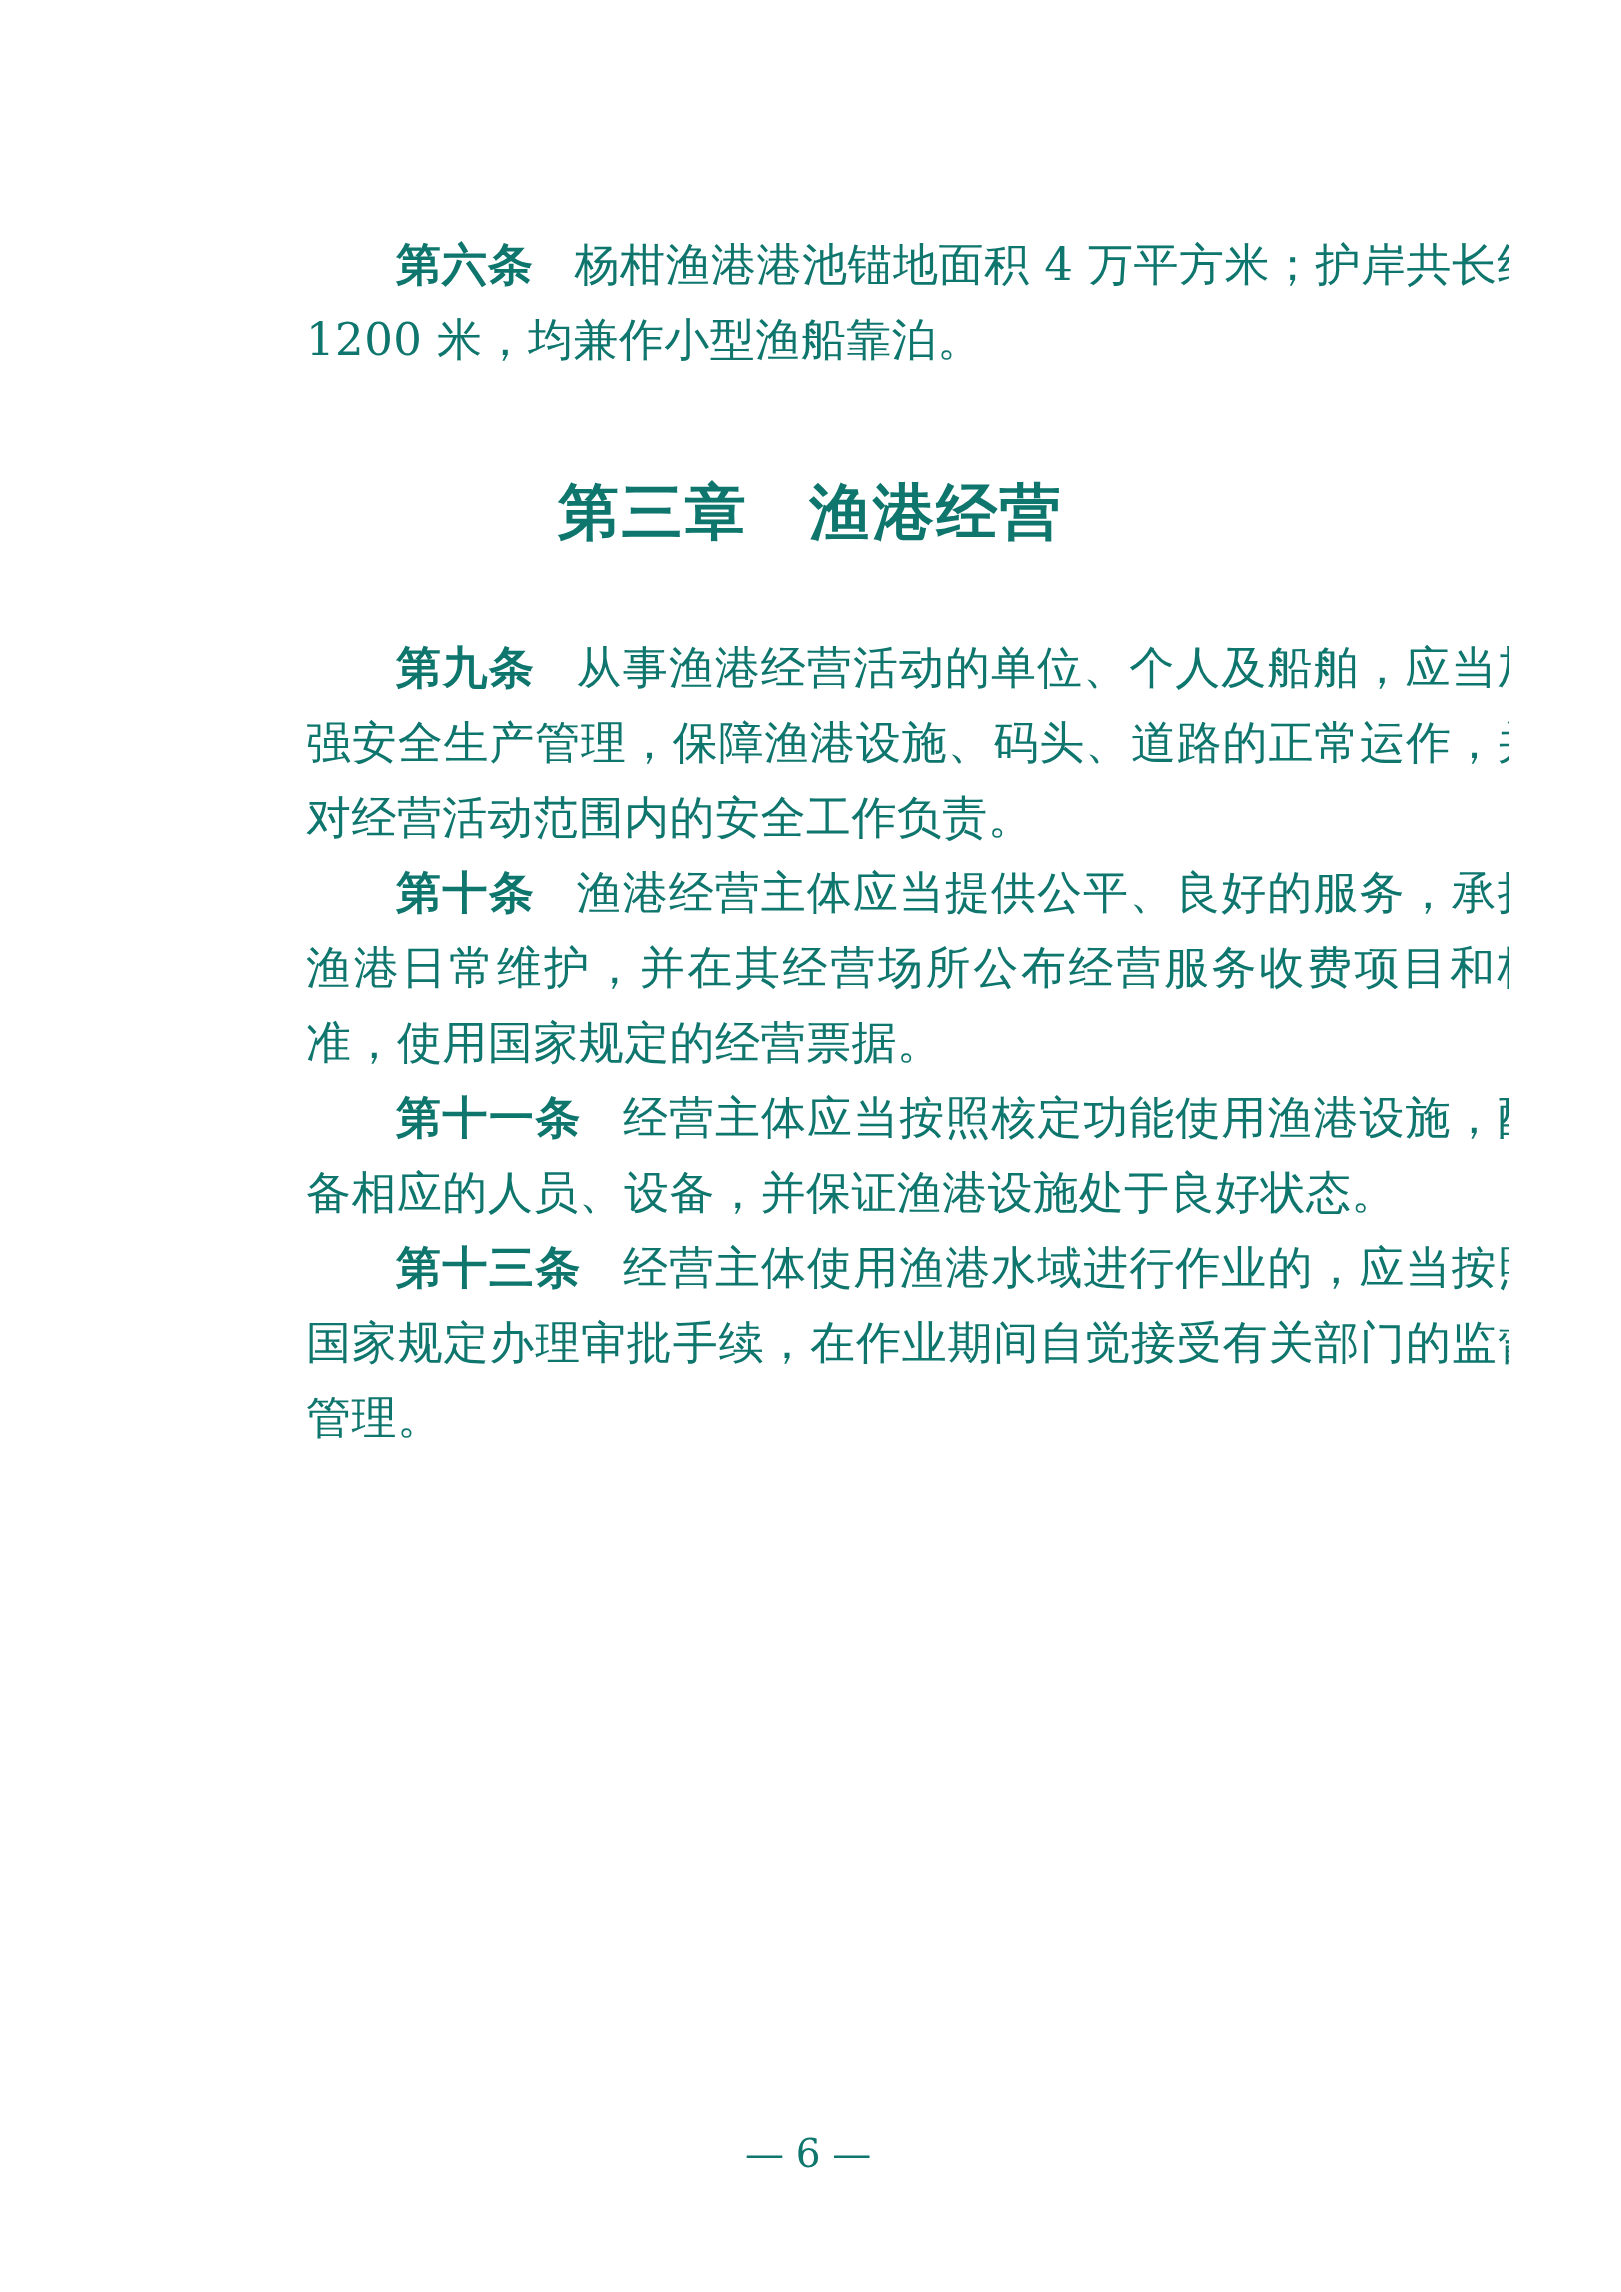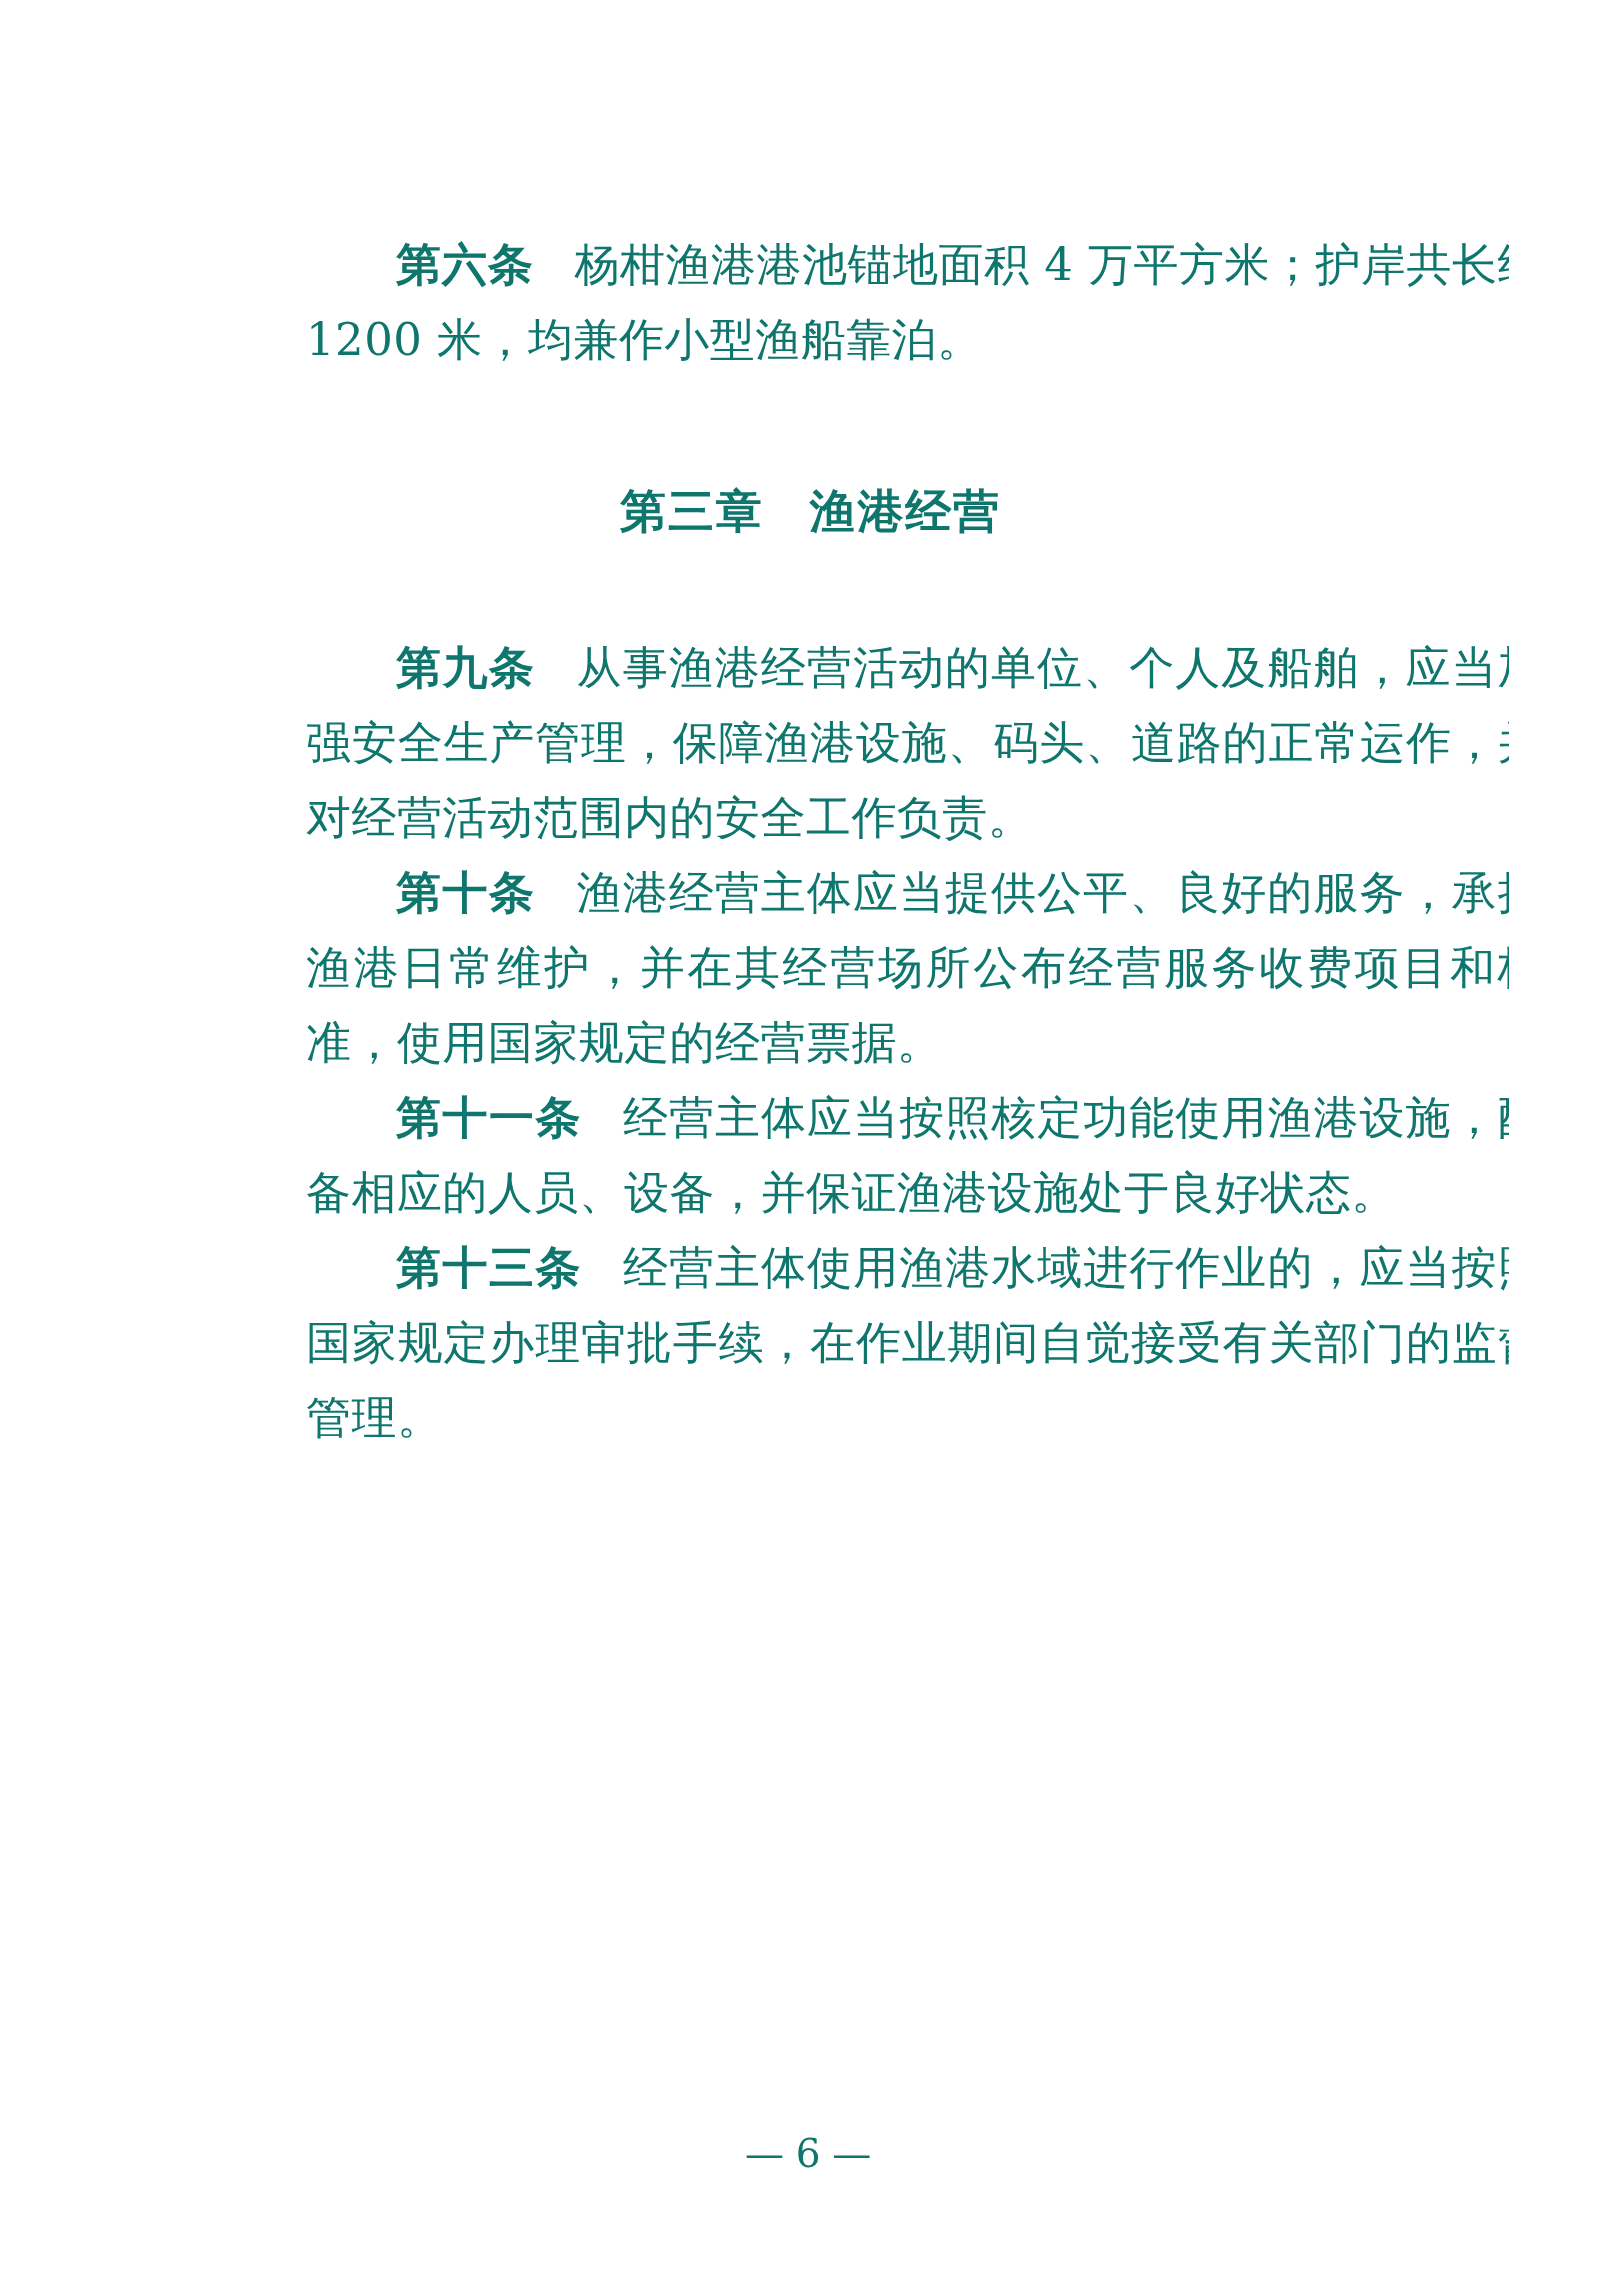--- a/index.html
+++ b/index.html
@@ -43,21 +43,21 @@
     width: 0.9em;
   }
 
   
   .chapter-heading {
     position: absolute;
     left: 0;
     right: 0;
     top: 477px;
     text-align: center;
-    font-size: 46px;
+    font-size: 61px;
     line-height: 69px;
     font-weight: 700;
     letter-spacing: 0.04em;
   }
 
   .chapter-heading .ch-gap {
     display: inline-block;
     width: 1em;
   }
 

